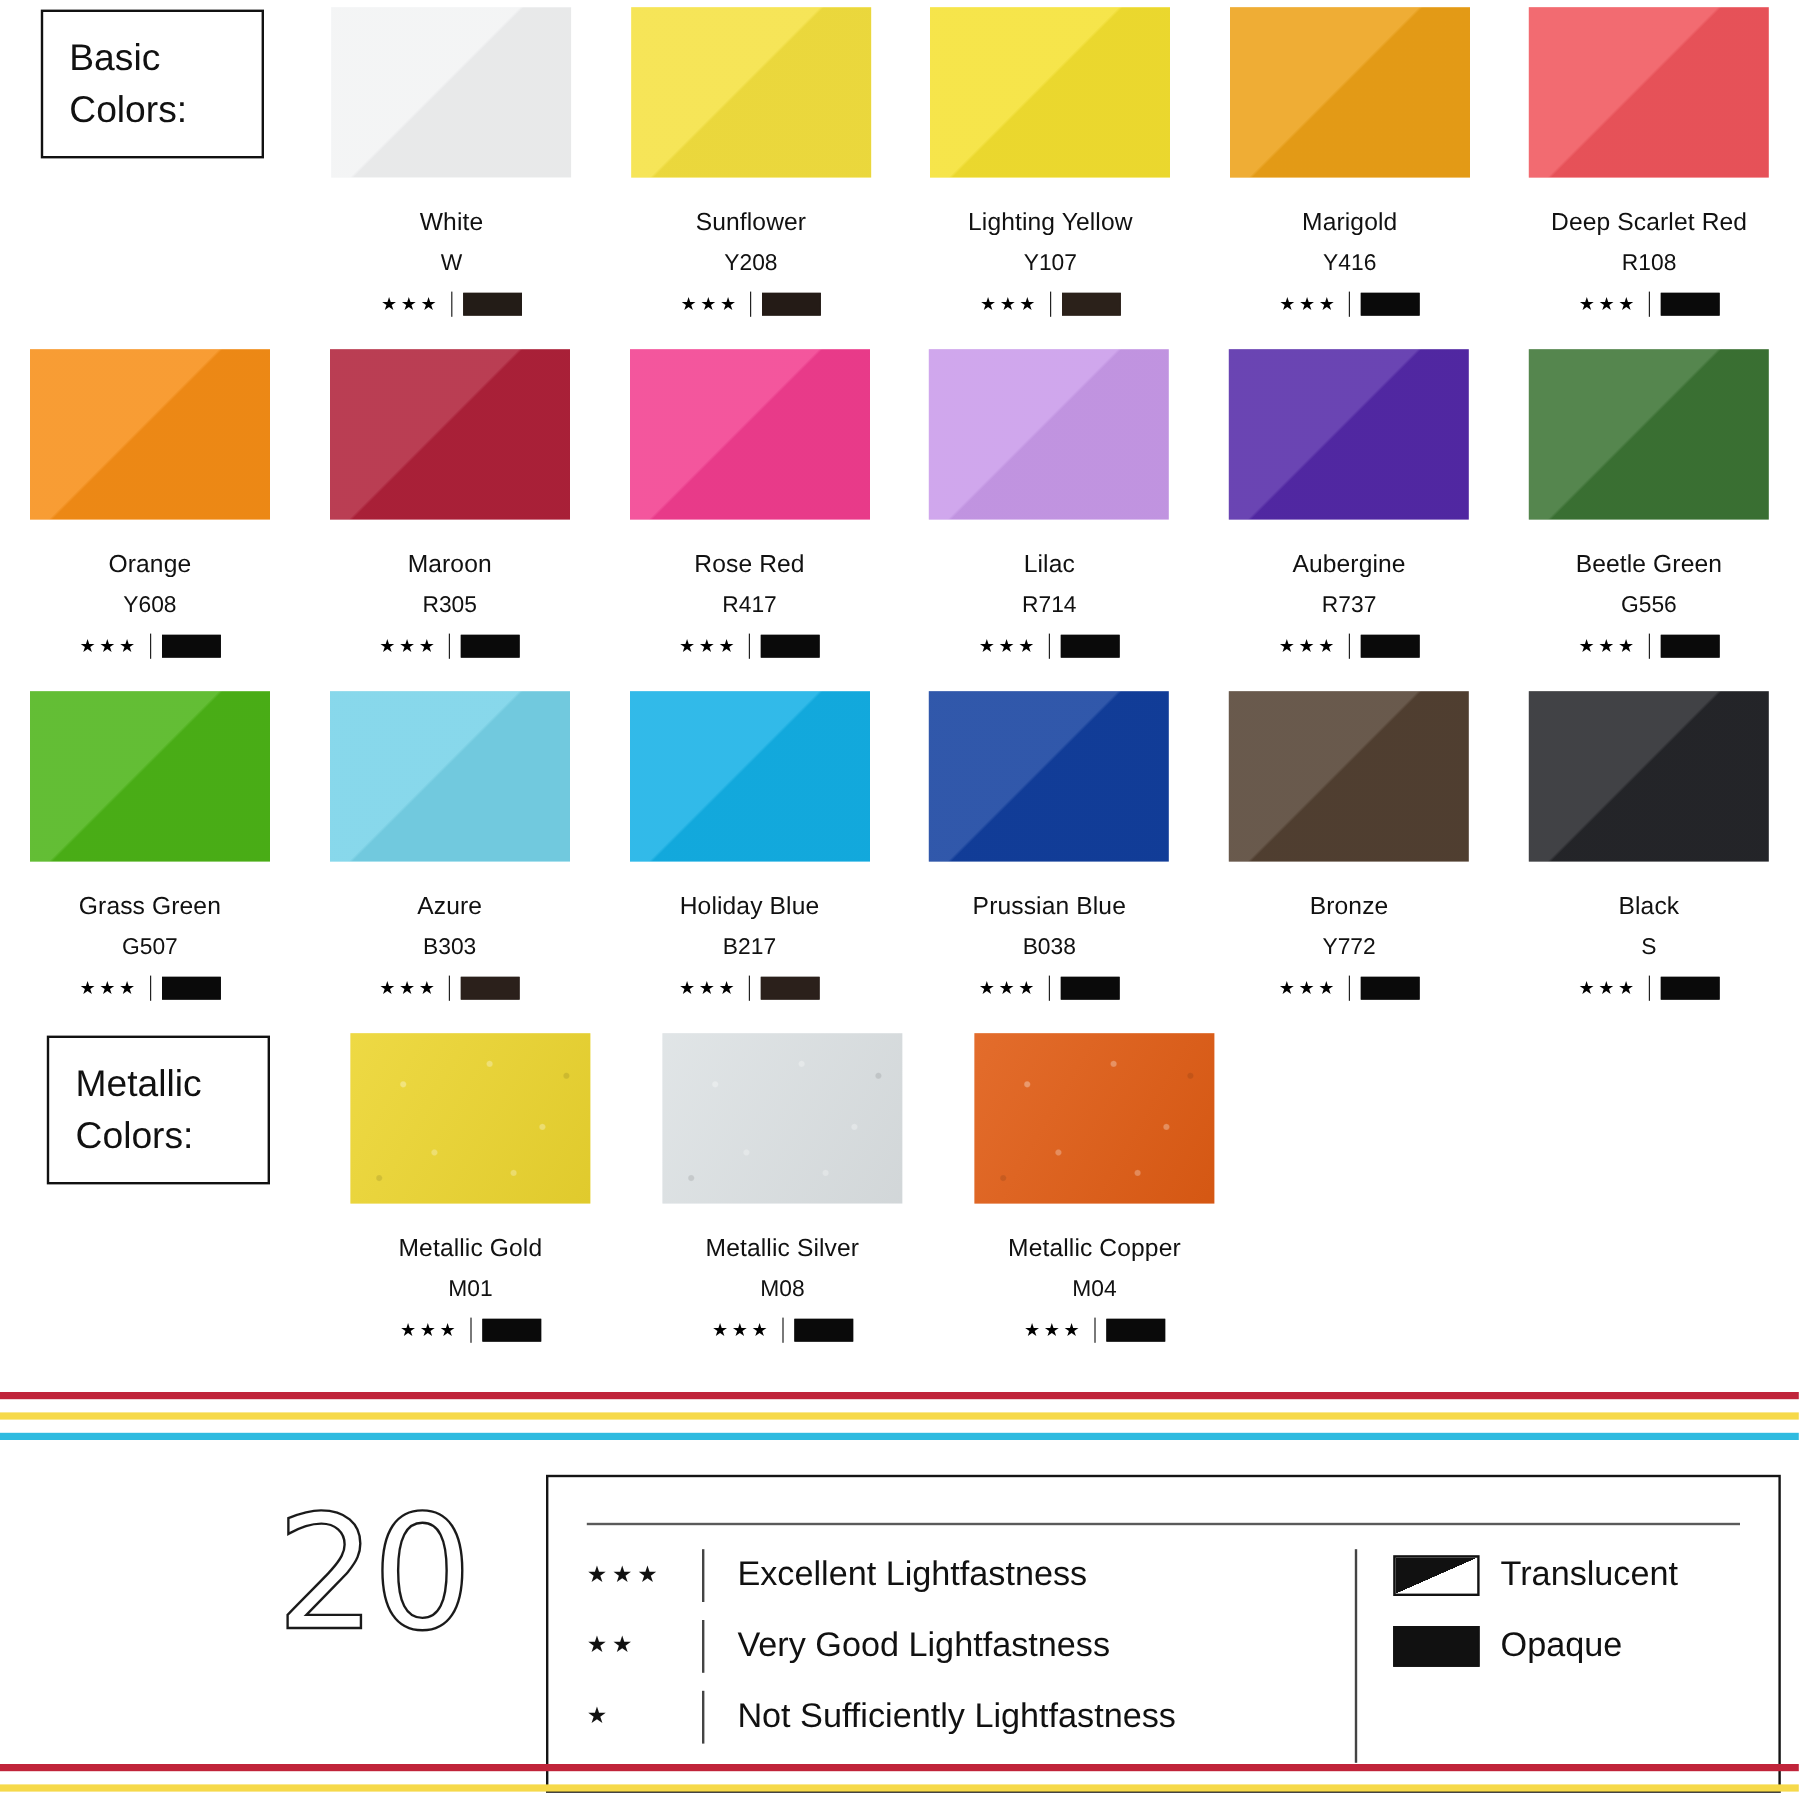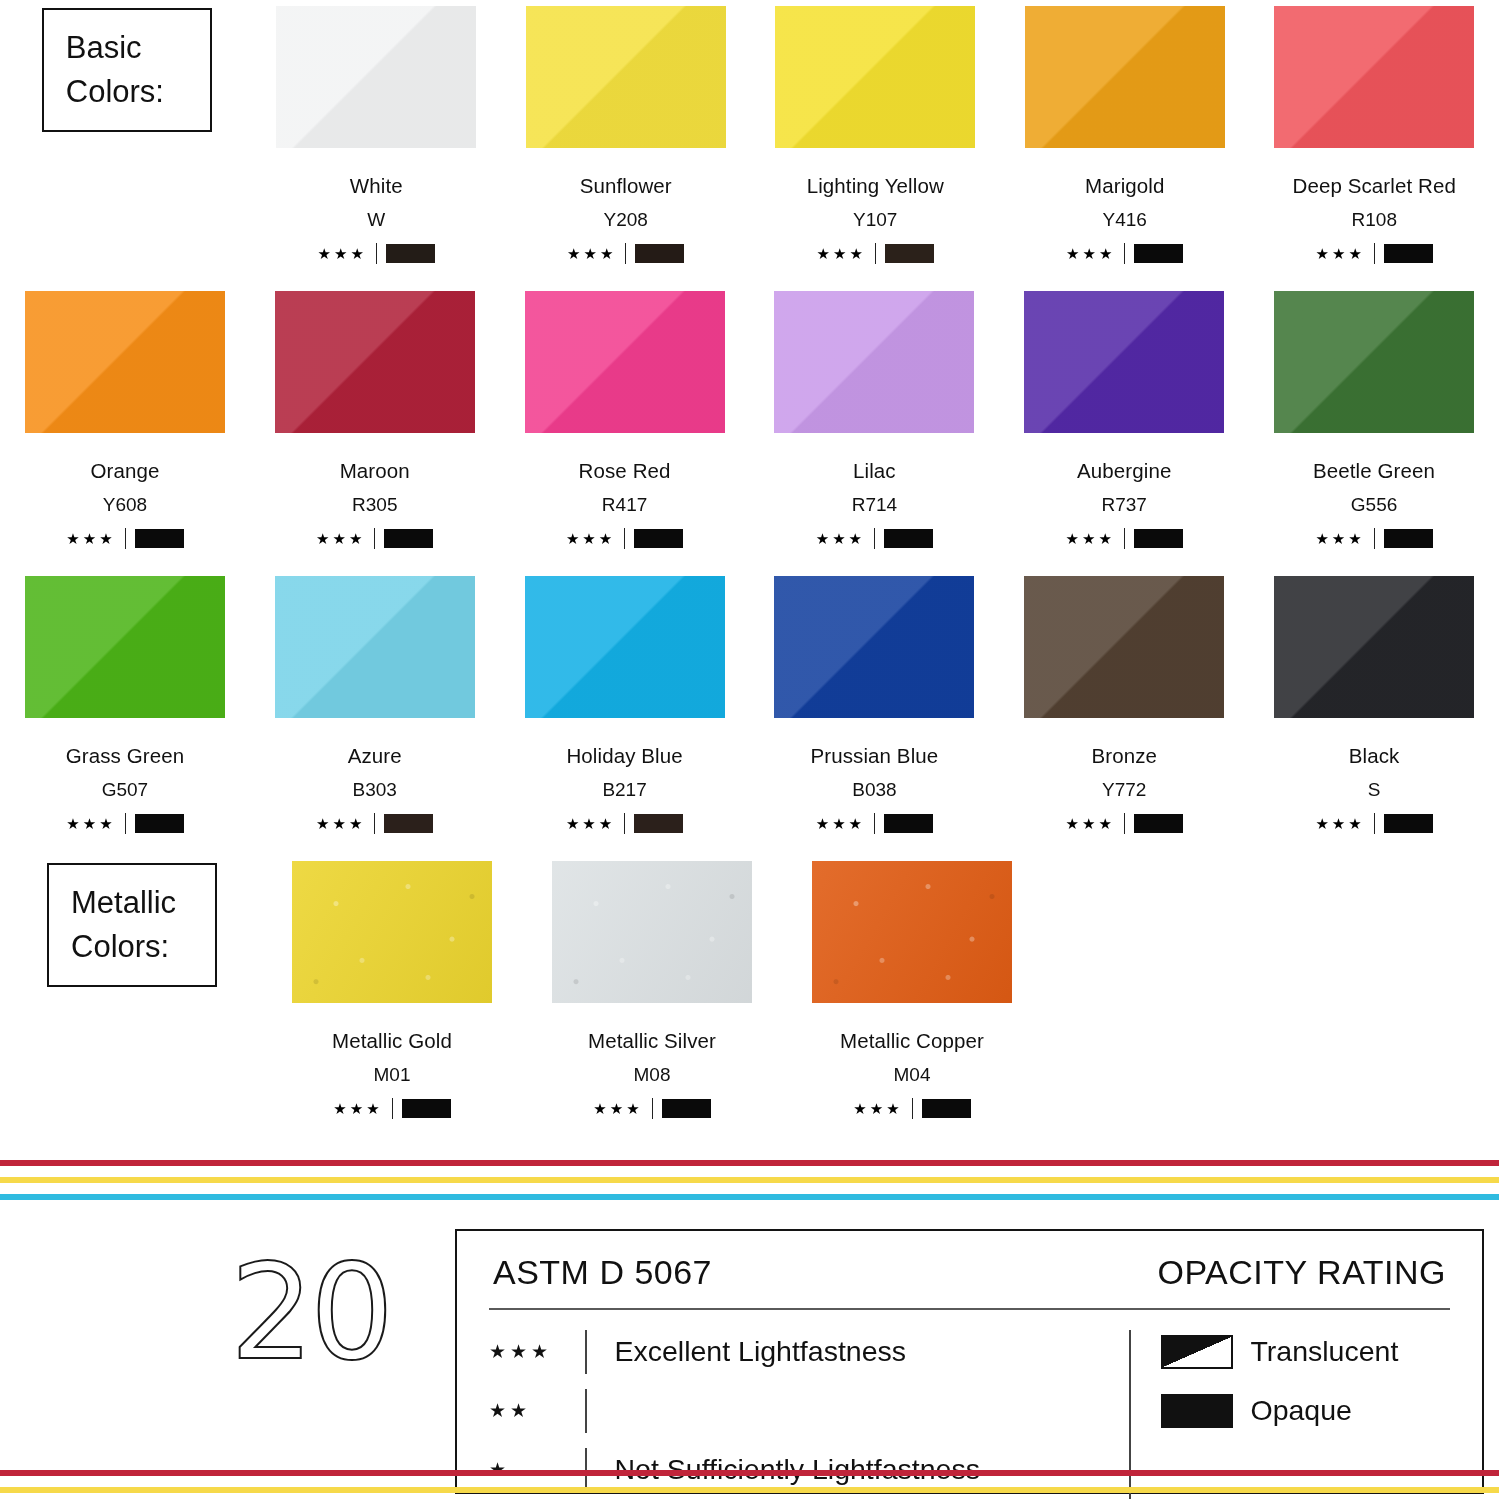--- a/index.html
+++ b/index.html
@@ -94,21 +94,21 @@
     background: #222;
   }
   .opbox {
     width: 49px; height: 19px;
     border: 1.6px solid #141414;
   }
   .opbox.opaque { background: #141414; }
 
   
   .labelbox {
-    width: 170px;
+    width: 186px;
     border: 2.5px solid #111;
     padding: 16px 3px 16px 22px;
     margin-top: 8px;
     font-size: 31px;
     line-height: 1.42;
   }
   .labelbox .l2 { display: block; }
 
   
   .stripes {
@@ -499,35 +499,32 @@
     <div class="s" style="background: rgb(246, 217, 74);"></div>
     <div class="s" style="background: rgb(47, 187, 224);"></div>
   </div>
 
 <div class="footer">
   <div class="logo">
     <div class="num">20</div>
   </div>
 
   <div class="legend">
-    <div class="legend-head">
-      <span>ASTM D  5067</span>
-      <span>OPACITY RATING</span>
-    </div>
     <div class="legend-rule"></div>
     <div class="legend-body">
       <div class="lf-col" id="lf-col">
           <div class="lf-row">
             <div class="lf-stars">★★★</div>
             <div class="lf-bar"></div>
             <div class="lf-text">Excellent Lightfastness</div>
           </div>
           <div class="lf-row">
             <div class="lf-stars">★★</div>
             <div class="lf-bar"></div>
+            <div class="lf-text">Very Good Lightfastness</div>
           </div>
           <div class="lf-row">
             <div class="lf-stars">★</div>
             <div class="lf-bar"></div>
             <div class="lf-text">Not Sufficiently Lightfastness</div>
           </div>
         </div>
       <div class="op-sep"></div>
       <div class="op-col" id="op-col">
           <div class="op-row">

